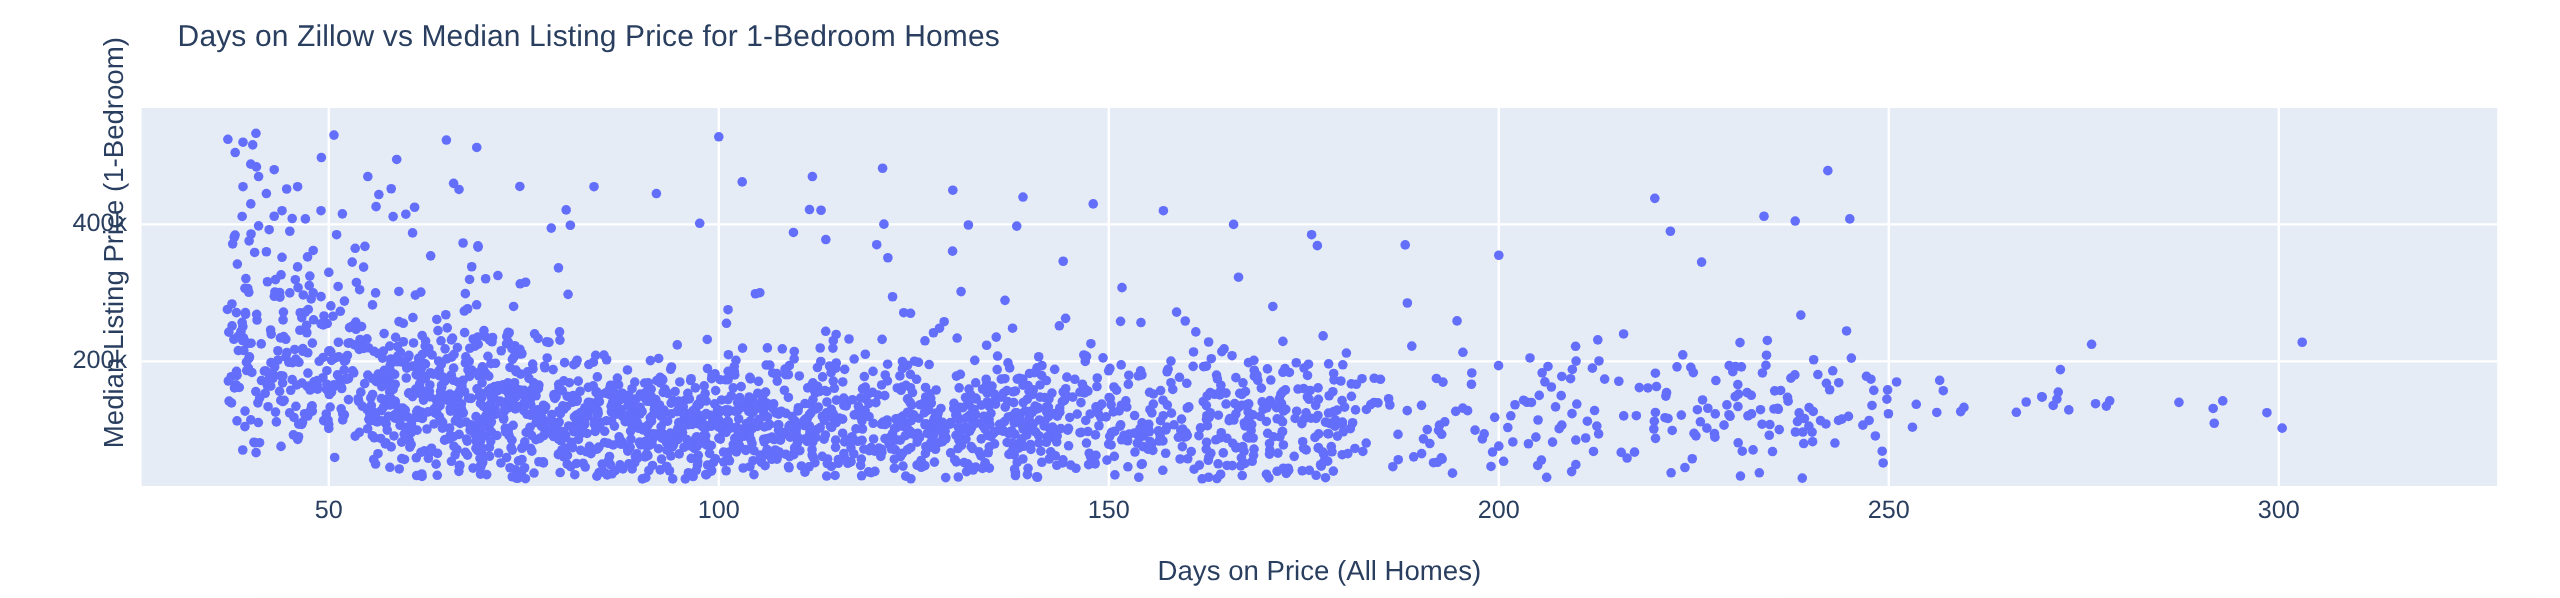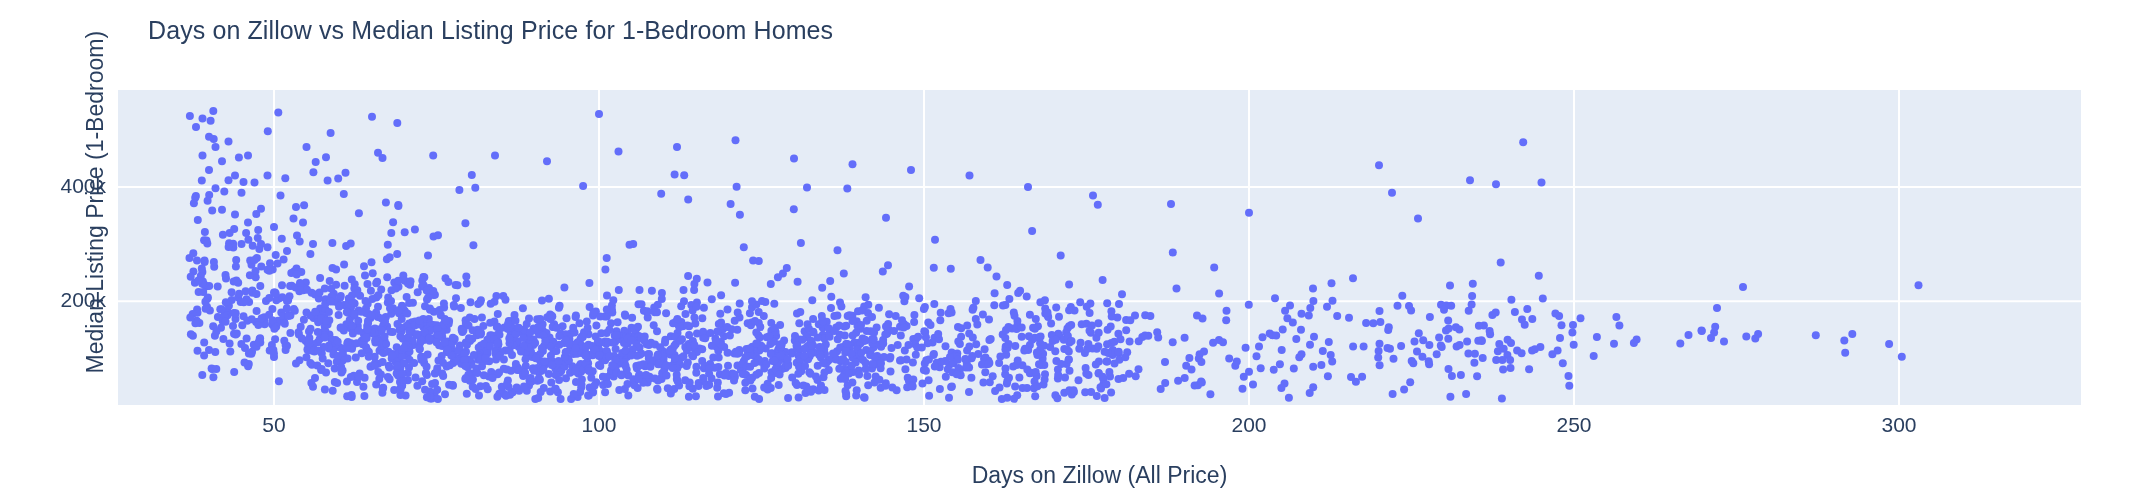--- a/index.html
+++ b/index.html
@@ -68,21 +68,21 @@
 </style>
 </head>
 <body>
 
 <div id="figure">
 
   <div id="chart-title">Days on Zillow vs Median Listing Price for 1-Bedroom Homes</div>
 
   <div id="yaxis-title">Median Listing Price (1-Bedroom)</div>
 
-  <div id="xaxis-title">Days on Zillow (All Price)</div>
+  <div id="xaxis-title">Days on Price (All Homes)</div>
 
   <svg id="plot-svg" width="2133" height="498">
     <rect id="plot-bg" x="118" y="90" width="1963" height="315" fill="#E5ECF6"></rect>
     <g id="grid-layer">
         <line x1="274" x2="274" y1="90" y2="405" stroke="#ffffff" stroke-width="2"></line>
         <line x1="599" x2="599" y1="90" y2="405" stroke="#ffffff" stroke-width="2"></line>
         <line x1="924" x2="924" y1="90" y2="405" stroke="#ffffff" stroke-width="2"></line>
         <line x1="1249" x2="1249" y1="90" y2="405" stroke="#ffffff" stroke-width="2"></line>
         <line x1="1574" x2="1574" y1="90" y2="405" stroke="#ffffff" stroke-width="2"></line>
         <line x1="1899" x2="1899" y1="90" y2="405" stroke="#ffffff" stroke-width="2"></line>

